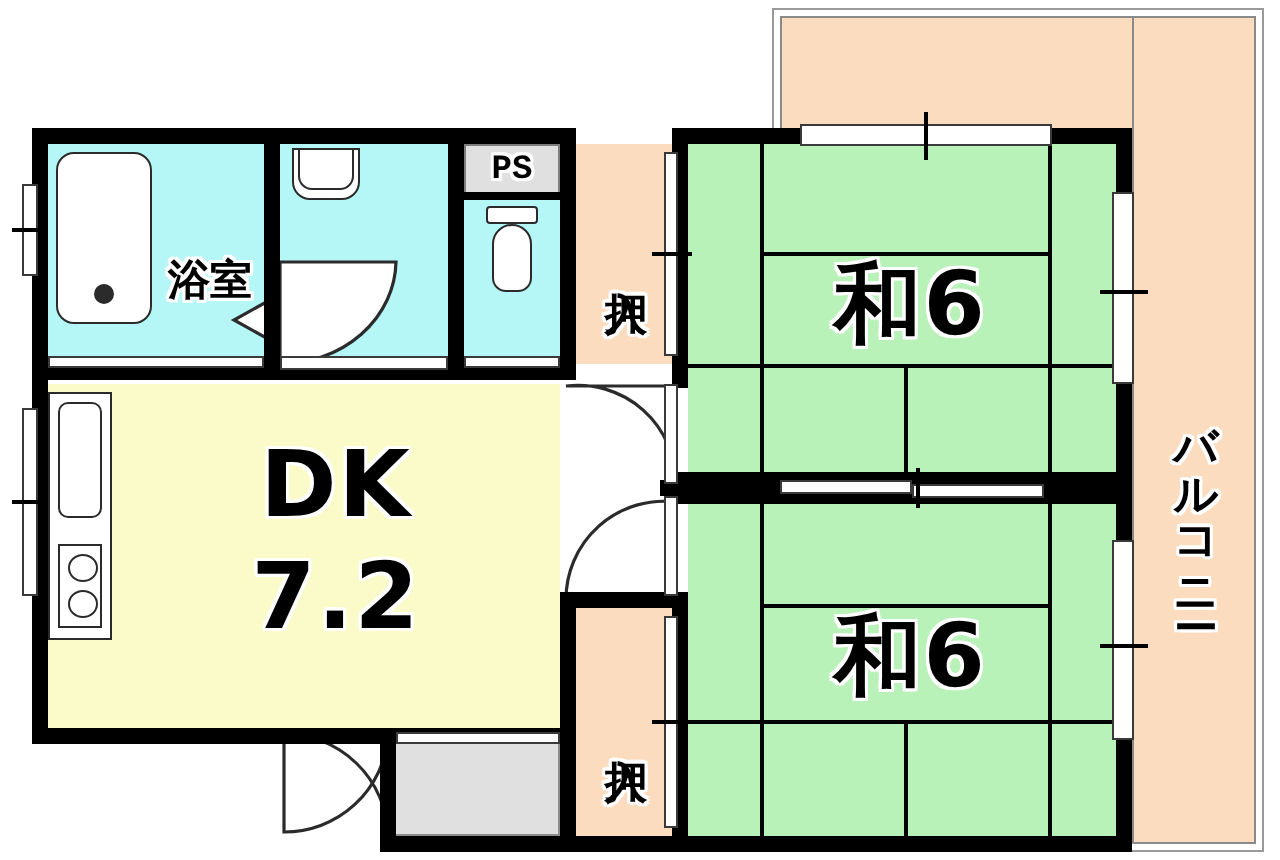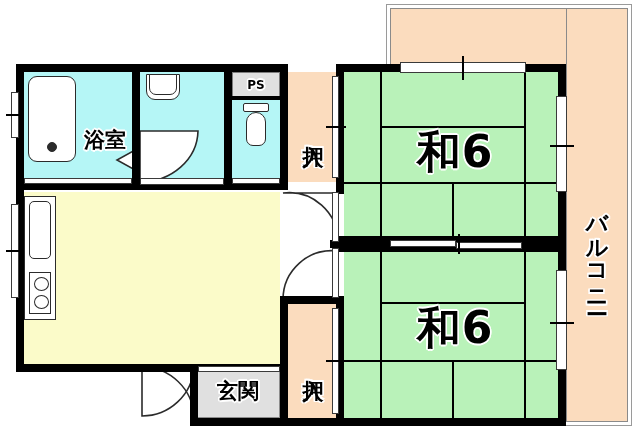--- a/index.html
+++ b/index.html
@@ -71,20 +71,22 @@
 
   <div class="rect f-tatami" style="left:344px;top:252px;width:216px;height:166px;"></div>
   <div class="thinline" style="left:380px;top:252px;width:1.6px;height:166px;"></div>
   <div class="thinline" style="left:380px;top:302px;width:144px;height:1.6px;"></div>
   <div class="thinline" style="left:524px;top:252px;width:1.6px;height:166px;"></div>
   <div class="thinline" style="left:344px;top:360px;width:216px;height:1.6px;"></div>
   <div class="thinline" style="left:452px;top:360px;width:1.6px;height:58px;"></div>
   <div class="lbl" style="left:400px;top:298px;width:110px;height:60px;font-size:44px;letter-spacing:1px;">和6</div>
 
   <div class="rect f-dk" style="left:24px;top:192px;width:256px;height:180px;"></div>
+  <div class="lbl" style="left:118px;top:216px;width:100px;height:52px;font-size:46px;letter-spacing:1px;">DK</div>
+  <div class="lbl" style="left:118px;top:272px;width:100px;height:52px;font-size:46px;letter-spacing:1px;">7.2</div>
 
   <div class="fix" style="left:24px;top:196px;width:32px;height:124px;border-width:1.6px;"></div>
   <div class="fix" style="left:29px;top:201px;width:22px;height:58px;border-radius:5px;"></div>
   <div class="fix" style="left:29px;top:272px;width:22px;height:42px;"></div>
   <div class="burner" style="left:33.5px;top:277px;width:13px;height:12px;"></div>
   <div class="burner" style="left:33.5px;top:295px;width:13px;height:12px;"></div>
 
   <div class="rect f-wet" style="left:24px;top:72px;width:110px;height:110px;"></div>
   <div class="fix" style="left:28px;top:76px;width:48px;height:86px;border-radius:9px;"></div>
   <div class="drain" style="left:47px;top:142px;width:8px;height:8px;background:#2b2b2b;"></div>
@@ -98,37 +100,36 @@
   <div class="fix" style="left:146px;top:74px;width:34px;height:26px;
               border-radius:0 0 9px 9px;"></div>
   <div class="fix" style="left:149px;top:74px;width:28px;height:21px;
               border-radius:0 0 7px 7px;border-width:1.2px;"></div>
 
   <svg class="arc" style="left:140px;top:130px;width:82px;height:52px;" viewBox="0 0 82 52">
     <path d="M0 1 L58 1 A58 52 0 0 1 0 52 Z"></path>
   </svg>
 
   <div class="rect f-gray" style="left:232px;top:72px;width:48px;height:26px;border:1.2px solid #7d7d7d;"></div>
-  <div class="lbl" style="left:232px;top:72px;width:48px;height:26px;font-size:12px;">PS</div>
+  <div class="lbl" style="left:232px;top:72px;width:48px;height:26px;font-size:17px;font-family:Liberation Mono, monospace;">PS</div>
 
   <div class="rect f-wet" style="left:232px;top:100px;width:48px;height:82px;"></div>
 
   <div class="fix" style="left:243px;top:103px;width:26px;height:9px;border-radius:2px;"></div>
 
   <div class="fix" style="left:246px;top:112px;width:20px;height:34px;
               border-radius:10px 10px 7px 7px;"></div>
 
   <div class="rect f-peach" style="left:288px;top:72px;width:50px;height:110px;"></div>
   <div class="lbl vlbl" style="left:296px;top:96px;width:34px;height:66px;font-size:21px;">押入</div>
 
   <div class="rect f-peach" style="left:288px;top:302px;width:50px;height:116px;"></div>
   <div class="lbl vlbl" style="left:296px;top:330px;width:34px;height:66px;font-size:21px;">押入</div>
 
   <div class="rect f-gray" style="left:196px;top:364px;width:84px;height:54px;border:1.2px solid #8c8c8c;"></div>
-  <div class="lbl" style="left:196px;top:368px;width:84px;height:46px;font-size:21px;">玄関</div>
 
   <svg class="arc" style="left:280px;top:192px;width:60px;height:52px;" viewBox="0 0 60 52">
     <path d="M58 1 L58 50 A49 49 0 0 0 3 1 Z"></path>
   </svg>
   <svg class="arc" style="left:280px;top:248px;width:60px;height:54px;" viewBox="0 0 60 54">
     <path d="M58 52 L58 3 A49 49 0 0 0 3 52 Z"></path>
   </svg>
 
   <svg class="arc" style="left:140px;top:366px;width:56px;height:52px;" viewBox="0 0 56 52">
     <path d="M2 1 L54 1 L54 2 A52 52 0 0 1 2 50 Z" fill="#ffffff" stroke="none"></path>

